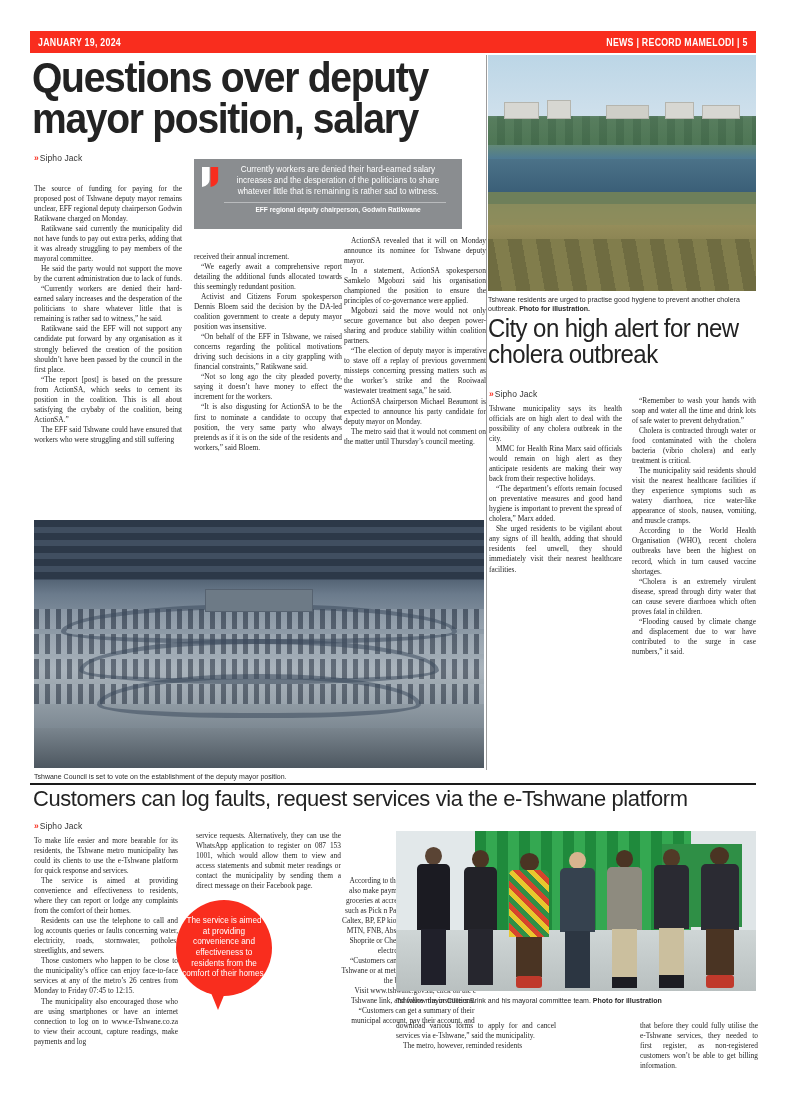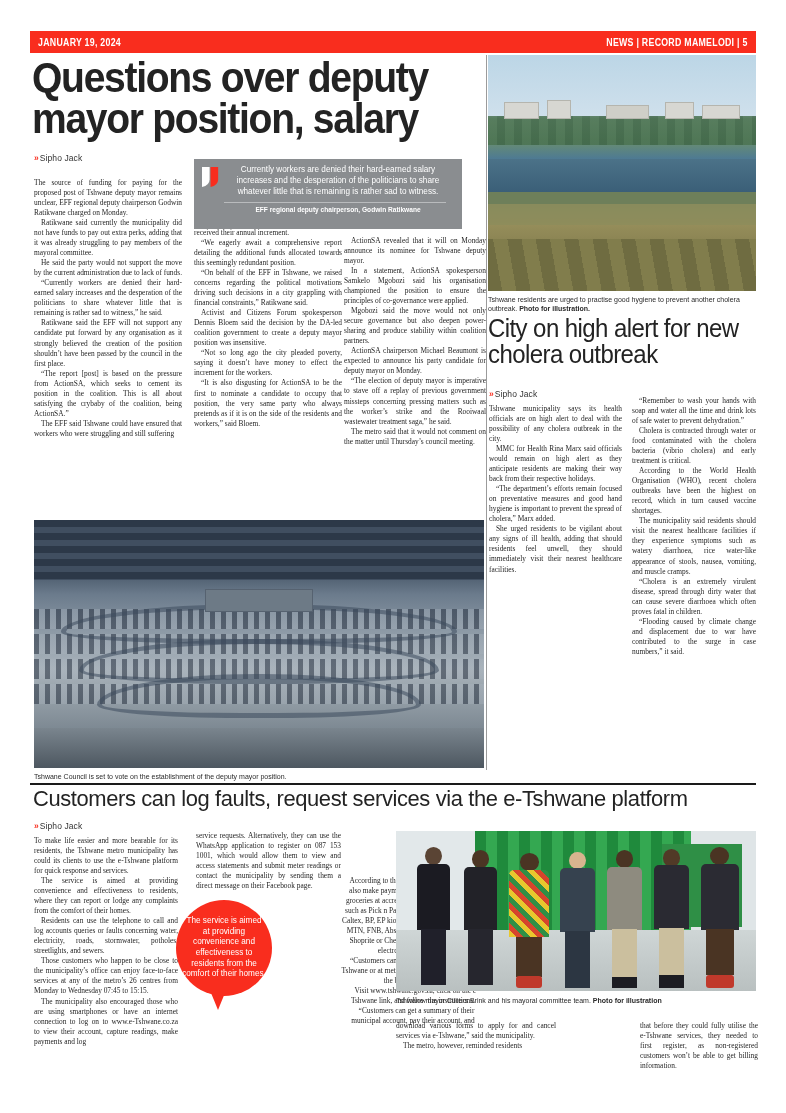--- a/index.html
+++ b/index.html
@@ -64,22 +64,22 @@
 
   
   .col {
     position:absolute;
     font-size:7.4px; line-height:1.355; text-align:justify;
     color:#1f1f1f; font-family:"Liberation Serif", serif;
   }
   .col p { margin:0; text-indent:7px; }
   .col p.noindent { text-indent:0; }
 
-  .c1 { left:34px; top:178px; width:148px; }
-  .c2 { left:194px; top:228px; width:148px; }
+  .c1 { left:34px; top:184px; width:148px; }
+  .c2 { left:194px; top:252px; width:148px; }
   .c3 { left:344px; top:236px; width:142px; }
 
   
   .photo-top {
     position:absolute; left:488px; top:55px; width:268px; height:236px;
     overflow:hidden;
   }
   .cap {
     font-family:"Liberation Sans", sans-serif;
     font-size:7px; line-height:1.35; color:#2a2a2a;
@@ -242,32 +242,32 @@
     <p>He said the party would not support the move by the current administration due to lack of funds.</p>
     <p>“Currently workers are denied their hard-earned salary increases and the desperation of the politicians to share whatever little that is remaining is rather sad to witness,” he said.</p>
     <p>Ratikwane said the EFF will not support any candidate put forward by any organisation as it strongly believed the creation of the position shouldn’t have been passed by the council in the first place.</p>
     <p>“The report [post] is based on the pressure from ActionSA, which seeks to cement its position in the coalition. This is all about satisfying the crybaby of the coalition, being ActionSA.”</p>
     <p>The EFF said Tshwane could have ensured that workers who were struggling and still suffering</p>
   </div>
 
   <div class="col c2">
     <p class="noindent">received their annual increment.</p>
     <p>“We eagerly await a comprehensive report detailing the additional funds allocated towards this seemingly redundant position.</p>
+    <p>Activist and Citizens Forum spokesperson Dennis Bloem said the decision by the DA-led coalition government to create a deputy mayor position was insensitive.</p>
     <p>“On behalf of the EFF in Tshwane, we raised concerns regarding the political motivations driving such decisions in a city grappling with financial constraints,” Ratikwane said.</p>
-    <p>Activist and Citizens Forum spokesperson Dennis Bloem said the decision by the DA-led coalition government to create a deputy mayor position was insensitive.</p>
     <p>“Not so long ago the city pleaded poverty, saying it doesn’t have money to effect the increment for the workers.</p>
     <p>“It is also disgusting for ActionSA to be the first to nominate a candidate to occupy that position, the very same party who always pretends as if it is on the side of the residents and workers,” said Bloem.</p>
   </div>
 
   <div class="col c3">
     <p>ActionSA revealed that it will on Monday announce its nominee for Tshwane deputy mayor.</p>
     <p>In a statement, ActionSA spokesperson Samkelo Mgobozi said his organisation championed the position to ensure the principles of co-governance were applied.</p>
     <p>Mgobozi said the move would not only secure governance but also deepen power-sharing and produce stability within coalition partners.</p>
+    <p>“The election of deputy mayor is imperative to stave off a replay of previous government missteps concerning pressing matters such as the worker’s strike and the Rooiwaal wastewater treatment saga,” he said.</p>
     <p>ActionSA chairperson Michael Beaumont is expected to announce his party candidate for deputy mayor on Monday.</p>
-    <p>“The election of deputy mayor is imperative to stave off a replay of previous government missteps concerning pressing matters such as the worker’s strike and the Rooiwaal wastewater treatment saga,” he said.</p>
     <p>The metro said that it would not comment on the matter until Thursday’s council meeting.</p>
   </div>
 
   <div class="photo-top">
     <div class="ph sky-river">
       <div class="rivertrees"></div>
       <div class="bldg" style="left:6%;top:20%;width:13%;height:7%;"></div>
       <div class="bldg" style="left:22%;top:19%;width:9%;height:8%;"></div>
       <div class="bldg" style="left:44%;top:21%;width:16%;height:6%;background:#cfcfc8;"></div>
       <div class="bldg" style="left:66%;top:20%;width:11%;height:7%;"></div>
@@ -291,22 +291,22 @@
   <div class="col c4">
     <p class="noindent">Tshwane municipality says its health officials are on high alert to deal with the possibility of any cholera outbreak in the city.</p>
     <p>MMC for Health Rina Marx said officials would remain on high alert as they anticipate residents are making their way back from their respective holidays.</p>
     <p>“The department’s efforts remain focused on preventative measures and good hand hygiene is important to prevent the spread of cholera,” Marx added.</p>
     <p>She urged residents to be vigilant about any signs of ill health, adding that should residents feel unwell, they should immediately visit their nearest healthcare facilities.</p>
   </div>
 
   <div class="col c5">
     <p>“Remember to wash your hands with soap and water all the time and drink lots of safe water to prevent dehydration.”</p>
     <p>Cholera is contracted through water or food contaminated with the cholera bacteria (vibrio cholera) and early treatment is critical.</p>
+    <p>The municipality said residents should visit the nearest healthcare facilities if they experience symptoms such as watery diarrhoea, rice water-like appearance of stools, nausea, vomiting, and muscle cramps.</p>
     <p>According to the World Health Organisation (WHO), recent cholera outbreaks have been the highest on record, which in turn caused vaccine shortages.</p>
-    <p>The municipality said residents should visit the nearest healthcare facilities if they experience symptoms such as watery diarrhoea, rice water-like appearance of stools, nausea, vomiting, and muscle cramps.</p>
     <p>“Cholera is an extremely virulent disease, spread through dirty water that can cause severe diarrhoea which often proves fatal in children.</p>
     <p>“Flooding caused by climate change and displacement due to war have contributed to the surge in case numbers,” it said.</p>
   </div>
 
   <div class="vrule" style="left:486px; top:55px; height:715px;"></div>
 
   <div class="photo-chamber">
     <div class="ph chamber">
       <div class="ceiling"></div>
       <div class="seats" style="top:36%;height:8%;"></div>
@@ -326,21 +326,21 @@
 
   <div class="headline-3">Customers can log faults, request services via the e-Tshwane platform</div>
   <div class="byline byline-3">
     <span class="arrows">»</span><span>Sipho Jack</span>
   </div>
 
   <div class="col c6">
     <p class="noindent">To make life easier and more bearable for its residents, the Tshwane metro municipality has could its clients to use the e-Tshwane platform for quick response and services.</p>
     <p>The service is aimed at providing convenience and effectiveness to residents, where they can report or lodge any complaints from the comfort of their homes.</p>
     <p>Residents can use the telephone to call and log accounts queries or faults concerning water, electricity, roads, stormwater, potholes, streetlights, and sewers.</p>
-    <p>Those customers who happen to be close to the municipality’s office can enjoy face-to-face services at any of the metro’s 26 centres from Monday to Wednesday 07:45 to 15:15.</p>
+    <p>Those customers who happen to be close to the municipality’s office can enjoy face-to-face services at any of the metro’s 26 centres from Monday to Friday 07:45 to 12:15.</p>
     <p>The municipality also encouraged those who are using smartphones or have an internet connection to log on to www.e-Tshwane.co.za to view their account, capture readings, make payments and log</p>
   </div>
 
   <div class="col c7">
     <p class="noindent">service requests. Alternatively, they can use the WhatsApp application to register on 087 153 1001, which would allow them to view and access statements and submit meter readings or contact the municipality by sending them a direct message on their Facebook page.</p>
   </div>
 
   <div class="col c8">
     <p>According to the municipality, customers can also make payments while purchasing their groceries at accredited third-party pay points, such as Pick n Pay, Usave, OK, SPAR, Boxer, Caltex, BP, EP kiosks, the Post Office, Investec, MTN, FNB, Absa, Nedbank, Standard Bank, Shoprite or Checkers. You can also pay via electronic fund transfer.</p>
     <p>“Customers can submit meter readings via e-Tshwane or at meterrecords@tshwane.gov.za by the billing calendar.</p>

